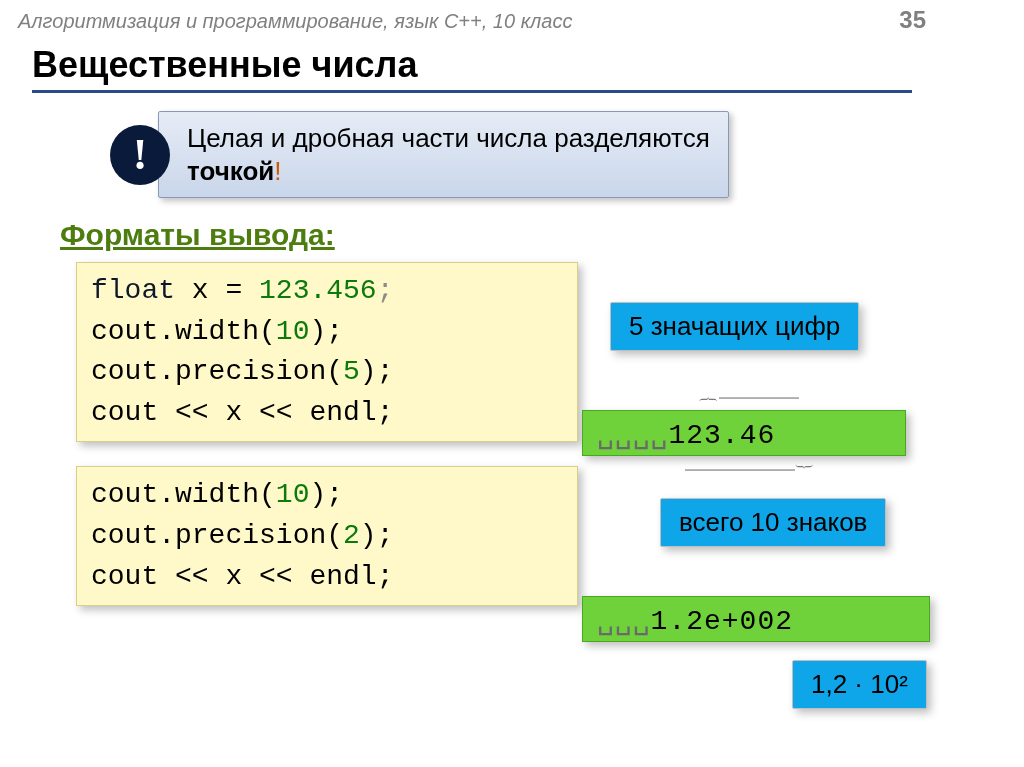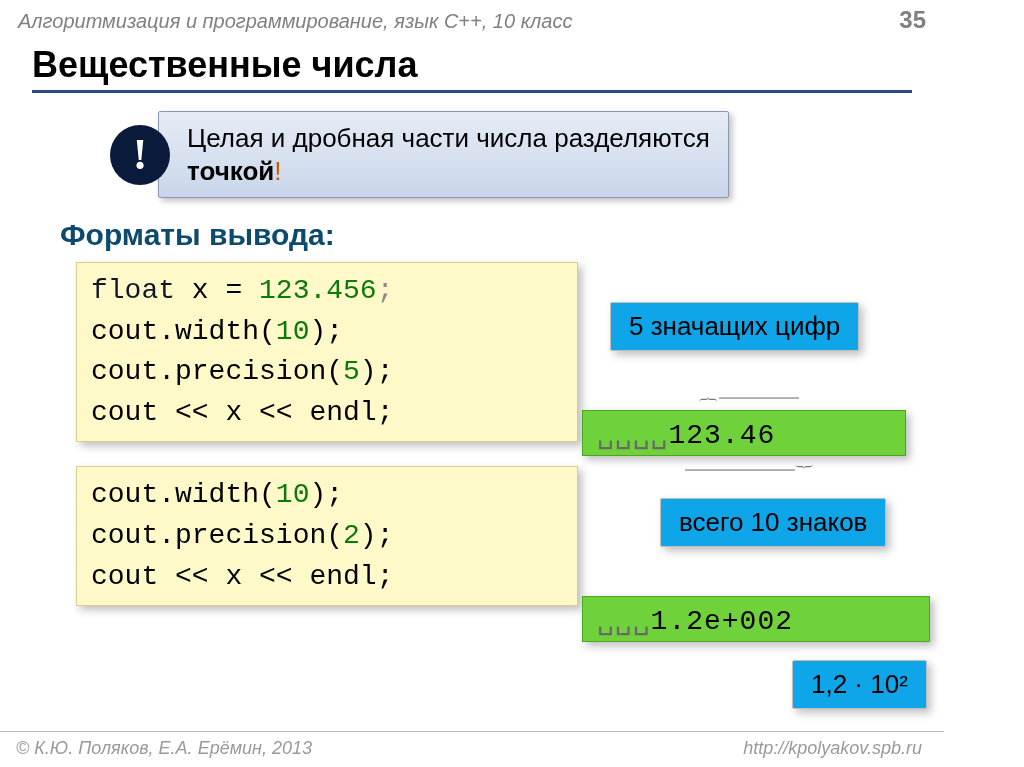--- a/index.html
+++ b/index.html
@@ -5,21 +5,21 @@
   html,body{margin:0;padding:0;width:1024px;height:767px;font-family:Arial,Helvetica,sans-serif;background:#fff;color:#000;}
   .slide{position:relative;width:944px;height:767px;overflow:hidden;}
   .header-bar{padding:6px 18px 4px 18px;display:flex;justify-content:space-between;align-items:baseline;color:#808080;font-size:20px;font-style:italic;}
   .page-num{font-size:24px;font-weight:bold;color:#808080;font-style:normal;}
   .title{margin:6px 32px 0 32px;font-size:36px;font-weight:bold;border-bottom:3px solid #2a4a8a;padding-bottom:4px;}
   .callout-row{display:flex;align-items:center;margin:18px 0 0 110px;}
   .exclaim{width:60px;height:60px;border-radius:50%;background:#0a1a3a;color:#fff;font-size:44px;font-weight:bold;font-family:Georgia,serif;display:flex;align-items:center;justify-content:center;flex:0 0 60px;margin-right:12px;z-index:2;}
   .callout-box{border:1px solid #8a98b8;background:linear-gradient(#e6ecf6,#c9d6ea);padding:10px 18px 10px 28px;font-size:26px;line-height:1.25;box-shadow:3px 3px 6px rgba(0,0,0,.25);border-radius:2px;margin-left:-24px;}
   .callout-box .accent{font-weight:bold;}
   .excl-orange{color:#d05a00;}
-  .section-head{color:#0c4a6e;font-size:30px;font-weight:bold;margin:20px 0 0 60px;}
+  .section-head{color:#4d7c0f;font-size:30px;font-weight:bold;margin:20px 0 0 60px;text-decoration:underline;}
   .code-box{margin:10px 0 0 76px;width:472px;background:#fff9c9;border:1px solid #d8cf8a;box-shadow:4px 4px 8px rgba(0,0,0,.25);padding:8px 14px;font-family:"Courier New",monospace;font-size:28px;line-height:1.45;}
   .kw{color:#0f172a;}
   .num{color:#0a7a0a;}
   .gray{color:#8a8a8a;}
   .label-box{position:absolute;border:1px solid #bfbfbf;background:#0ea5e9;box-shadow:4px 4px 8px rgba(0,0,0,.25);padding:8px 18px;font-size:26px;text-align:center;border-radius:2px;white-space:nowrap;}
   .result-box{position:absolute;background:#6fd23b;border:1px solid #4aa820;box-shadow:4px 4px 8px rgba(0,0,0,.25);padding:6px 14px 4px 14px;font-family:"Courier New",monospace;font-size:28px;letter-spacing:1px;white-space:nowrap;}
   .gray-result{color:#6a6a6a;}
   .brace{position:absolute;font-size:20px;color:#7a7a7a;text-align:center;line-height:1;letter-spacing:0;}
   .footer{position:absolute;bottom:8px;left:0;right:0;display:flex;justify-content:space-between;padding:6px 22px 0 16px;border-top:1px solid #bbb;color:#9a9a9a;font-style:italic;font-size:18px;}
 </style>
@@ -64,17 +64,13 @@
   <div class="brace" style="left:636px;top:386px;width:226px;">︷⎯⎯⎯⎯⎯⎯⎯⎯</div>
   <div class="brace" style="left:590px;top:458px;width:320px;">⎯⎯⎯⎯⎯⎯⎯⎯⎯⎯⎯︸</div>
 
   <div class="result-box" style="left:582px;top:410px;width:294px;">
     <span class="gray-result">␣␣␣␣</span><span>123.46</span>
   </div>
   <div class="result-box" style="left:582px;top:596px;width:318px;">
     <span class="gray-result">␣␣␣</span><span>1.2e+002</span>
   </div>
 
-  <div class="footer">
-    <span>© К.Ю. Поляков, Е.А. Ерёмин, 2013</span>
-    <span>http://kpolyakov.spb.ru</span>
-  </div>
 </div>
 
 </body></html>

